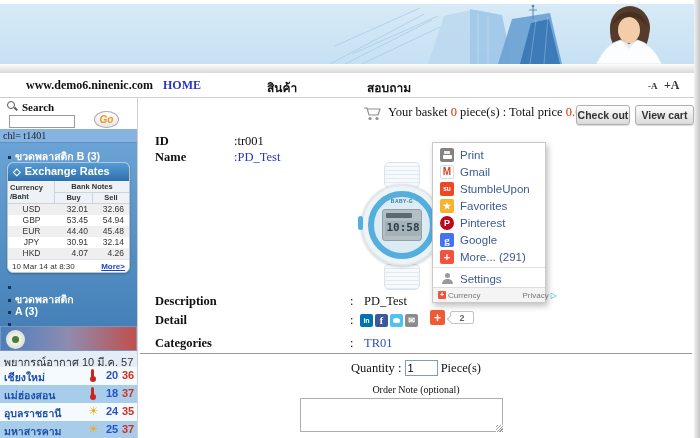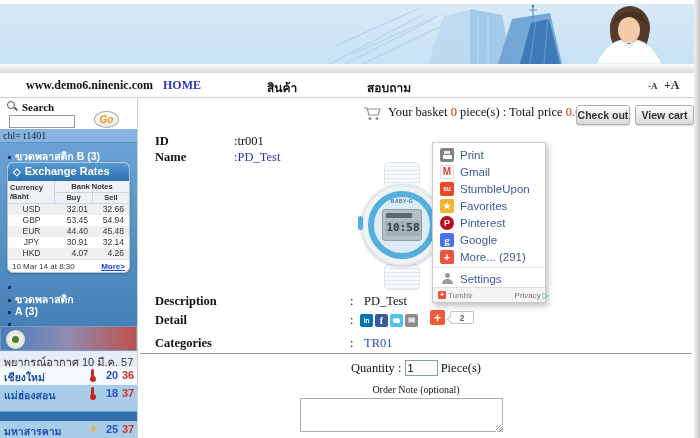--- a/index.html
+++ b/index.html
@@ -334,20 +334,26 @@
       <span class="wi wi-th"></span>
       <span class="wx-low">20</span>
       <span class="wx-high">36</span>
     </div>
     <div class="wx-row alt" style="top:287px;text-align:center;">
       <span class="wx-city">แม่ฮ่องสอน</span>
       <span class="wi wi-th"></span>
       <span class="wx-low">18</span>
       <span class="wx-high">37</span>
     </div>
+    <div class="wx-row lite" style="top:305px;">
+      <span class="wx-city">อุบลราชธานี</span>
+      <span class="wi wi-sun"></span>
+      <span class="wx-low">24</span>
+      <span class="wx-high">35</span>
+    </div>
     <div class="wx-row alt" style="top:323px;">
       <span class="wx-city">มหาสารคาม</span>
       <span class="wi wi-sun"></span>
       <span class="wx-low">25</span>
       <span class="wx-high">37</span>
     </div>
 
   </div>
   <div class="abs col-divider"></div>
 
@@ -459,21 +465,21 @@
         <span>More... (291)</span>
       </div>
       <div class="menu-sep"></div>
       <div class="menu-item">
         <span class="mi mi-person"></span>
         <span>Settings</span>
       </div>
       <div class="menu-foot">
         <span class="foot-brand">
           <span class="foot-plus">+</span>
-          <span>Tumblr</span>
+          <span>Currency</span>
         </span>
         <span class="foot-priv">
           <span>Privacy</span>
           <span class="adchoices">▷</span>
         </span>
       </div>
     </div>
 
   </div>
 

